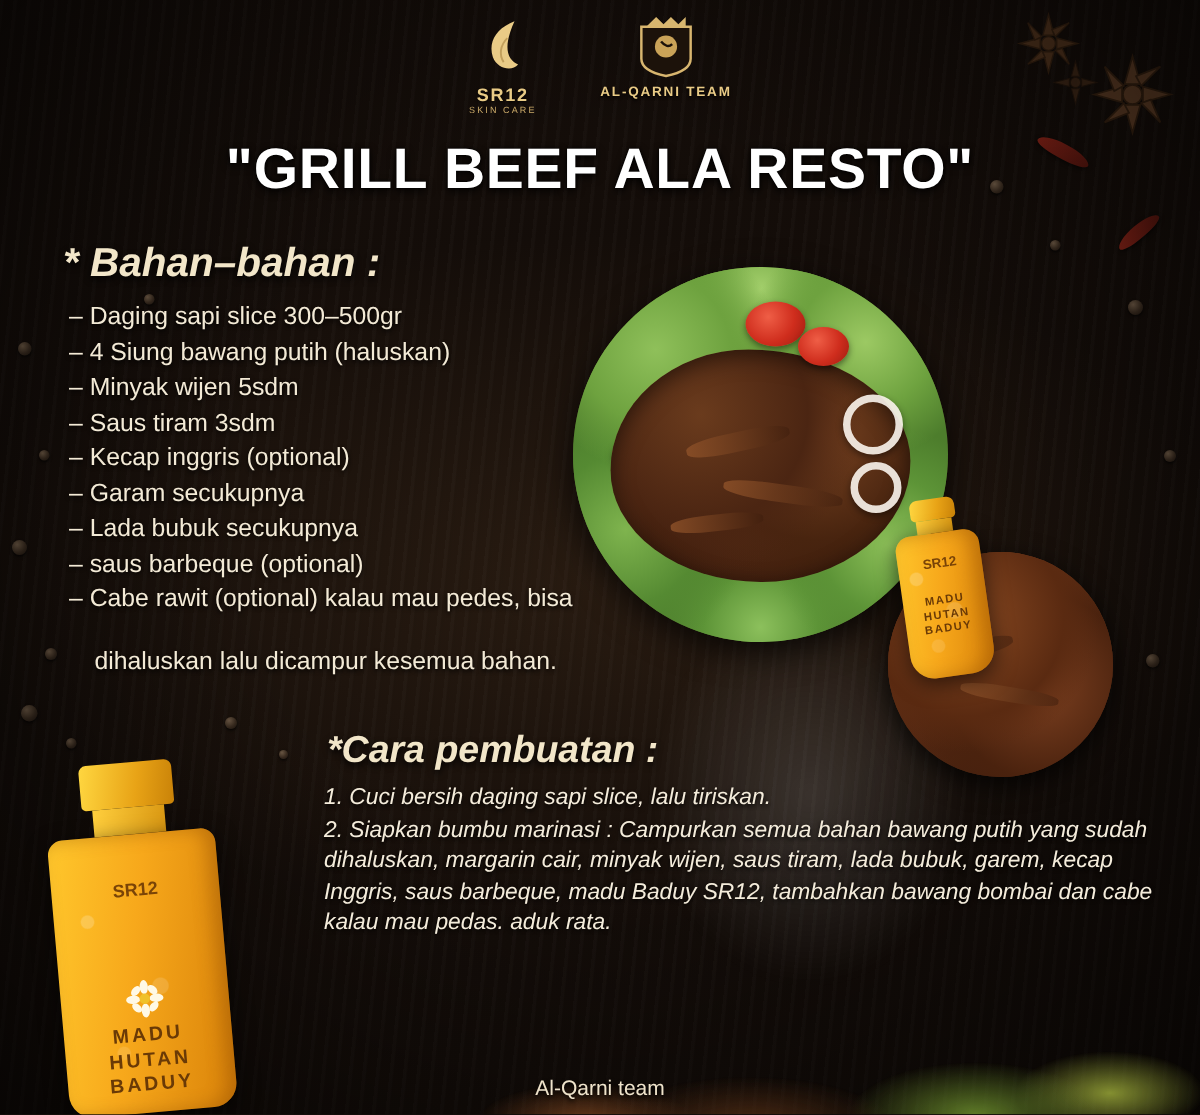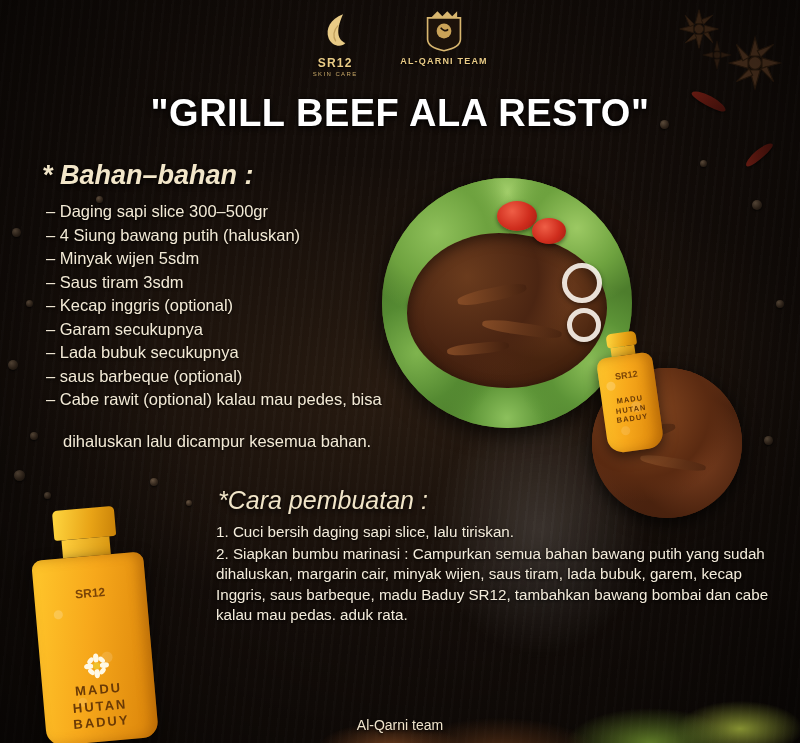--- a/index.html
+++ b/index.html
@@ -102,34 +102,35 @@
     position: absolute; top: 430px; left: 46px; width: 430px;
     font-size: 16.5px; color: #f3ead6; line-height: 23px;
     text-shadow: 0 1px 3px rgba(0,0,0,0.95);
     z-index: 6;
     margin-left: 17px;
   }
 
   
   .met-head {
     position: absolute; top: 486px; left: 218px;
-    font-size: 25px; font-style: italic; font-weight: normal;
+    font-size: 25px; font-style: italic; font-weight: bold;
     color: #f2e6c9;
     text-shadow: 0 2px 5px rgba(0,0,0,0.9);
     z-index: 6;
   }
   .met-list {
     position: absolute; top: 522px; left: 216px; width: 560px;
     z-index: 6;
   }
   .met-list li {
     list-style: none;
     font-size: 15.2px; color: #f4ecdb; line-height: 20.5px;
     text-shadow: 0 1px 3px rgba(0,0,0,0.95);
     margin-bottom: 1px;
+    font-style: italic;
   }
 
   .footer {
     position: absolute; bottom: 10px; left: 0; width: 100%;
     text-align: center; font-size: 14px; color: #efe3cb;
     text-shadow: 0 1px 3px rgba(0,0,0,0.95);
     z-index: 8;
   }
 
   

